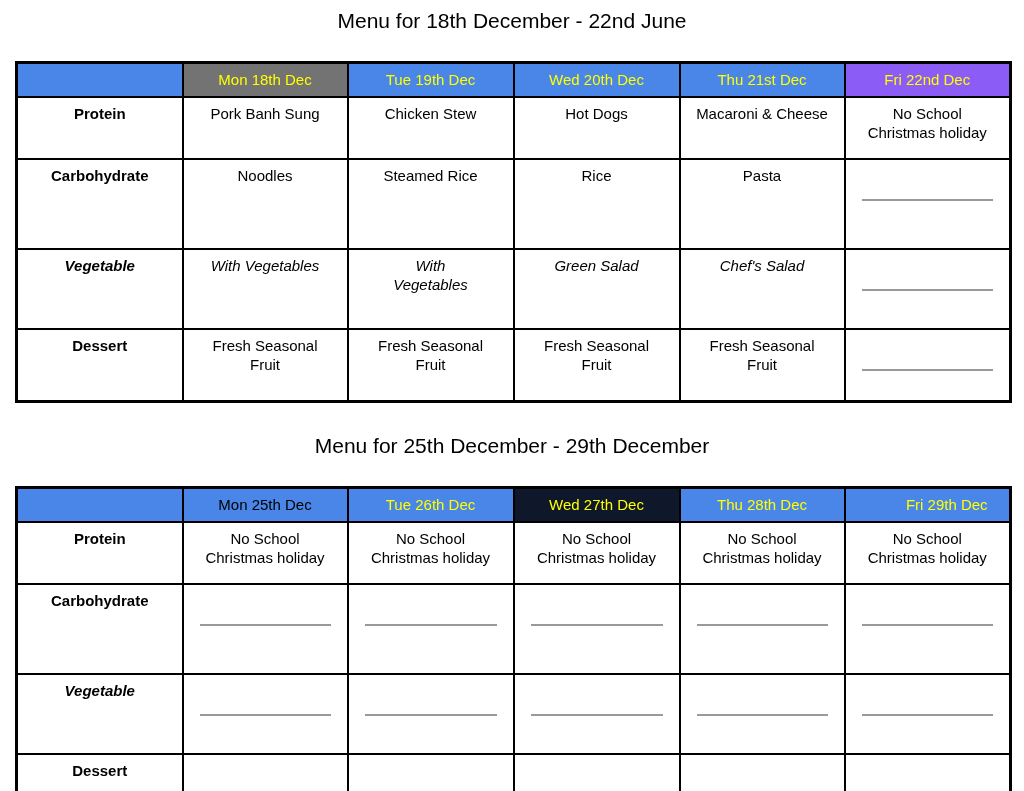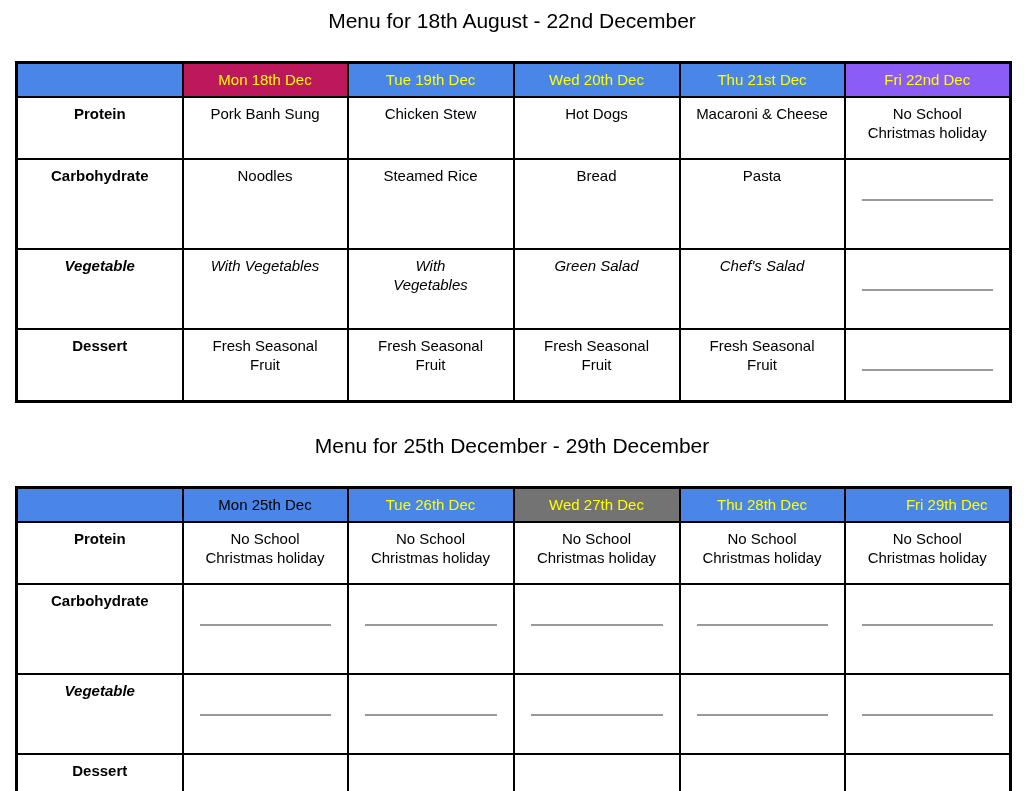--- a/index.html
+++ b/index.html
@@ -51,56 +51,56 @@
   tr.r3{height:73px;}
   .blank-line{
     height:33px;
     margin:0 12px;
     border-bottom:2px solid #999999;
   }
 </style>
 </head>
 <body>
 
-<h2 class="title" id="title-1">Menu for 18th August - 22nd December</h2>
+<h2 class="title" id="title-1">Menu for 18th December - 22nd June</h2>
 
 <table class="menu" id="table-0">
   <colgroup>
     <col style="width:166px">
       <col style="width:165px">
       <col style="width:166px">
     <col style="width:166px">
       <col style="width:165px">
       <col style="width:166px">
   </colgroup>
   <thead>
       <tr class="hdr">
         <th style="background: rgb(74, 134, 232);"></th>
-        <th style="background: #be185d; color: rgb(255, 255, 0);">Mon 18th Dec</th>
+        <th style="background: #737373; color: rgb(255, 255, 0);">Mon 18th Dec</th>
         <th style="background: rgb(74, 134, 232); color: rgb(255, 255, 0);">Tue 19th Dec</th>
         <th style="background: rgb(74, 134, 232); color: rgb(255, 255, 0);">Wed 20th Dec</th>
         <th style="background: rgb(74, 134, 232); color: rgb(255, 255, 0);">Thu 21st Dec</th>
         <th style="background: #8b5cf6; color: rgb(255, 255, 0);">Fri 22nd Dec</th>
       </tr>
     </thead>
   <tbody>
       <tr class="r0">
         <th>Protein</th>
         <td>Pork Banh Sung</td>
         <td>Chicken Stew</td>
         <td>Hot Dogs</td>
         <td>Macaroni &amp; Cheese</td>
         <td>No School
 Christmas holiday</td>
       </tr>
       <tr class="r1">
         <th>Carbohydrate</th>
         <td>Noodles</td>
         <td>Steamed Rice</td>
-        <td>Bread</td>
+        <td>Rice</td>
         <td>Pasta</td>
         <td><div class="blank-line" style="border-bottom-color: rgb(153, 153, 153);"></div></td>
       </tr>
       <tr class="r2">
         <th>Vegetable</th>
         <td>With Vegetables</td>
         <td>With
 Vegetables</td>
         <td>Green Salad</td>
         <td>Chef's Salad</td>
@@ -130,21 +130,21 @@
       <col style="width:166px">
     <col style="width:166px">
       <col style="width:165px">
       <col style="width:166px">
   </colgroup>
   <thead>
       <tr class="hdr">
         <th style="background: rgb(74, 134, 232);"></th>
         <th style="background: rgb(74, 134, 232); color: #000000;">Mon 25th Dec</th>
         <th style="background: rgb(74, 134, 232); color: rgb(255, 255, 0);">Tue 26th Dec</th>
-        <th style="background: #737373; color: rgb(255, 255, 0);">Wed 27th Dec</th>
+        <th style="background: #0f172a; color: rgb(255, 255, 0);">Wed 27th Dec</th>
         <th style="background: rgb(74, 134, 232); color: rgb(255, 255, 0);">Thu 28th Dec</th>
         <th style="background: rgb(74, 134, 232); color: rgb(255, 255, 0); padding-left: 39px;">Fri 29th Dec</th>
       </tr>
     </thead>
   <tbody>
       <tr class="r0">
         <th>Protein</th>
         <td>No School
 Christmas holiday</td>
         <td>No School

